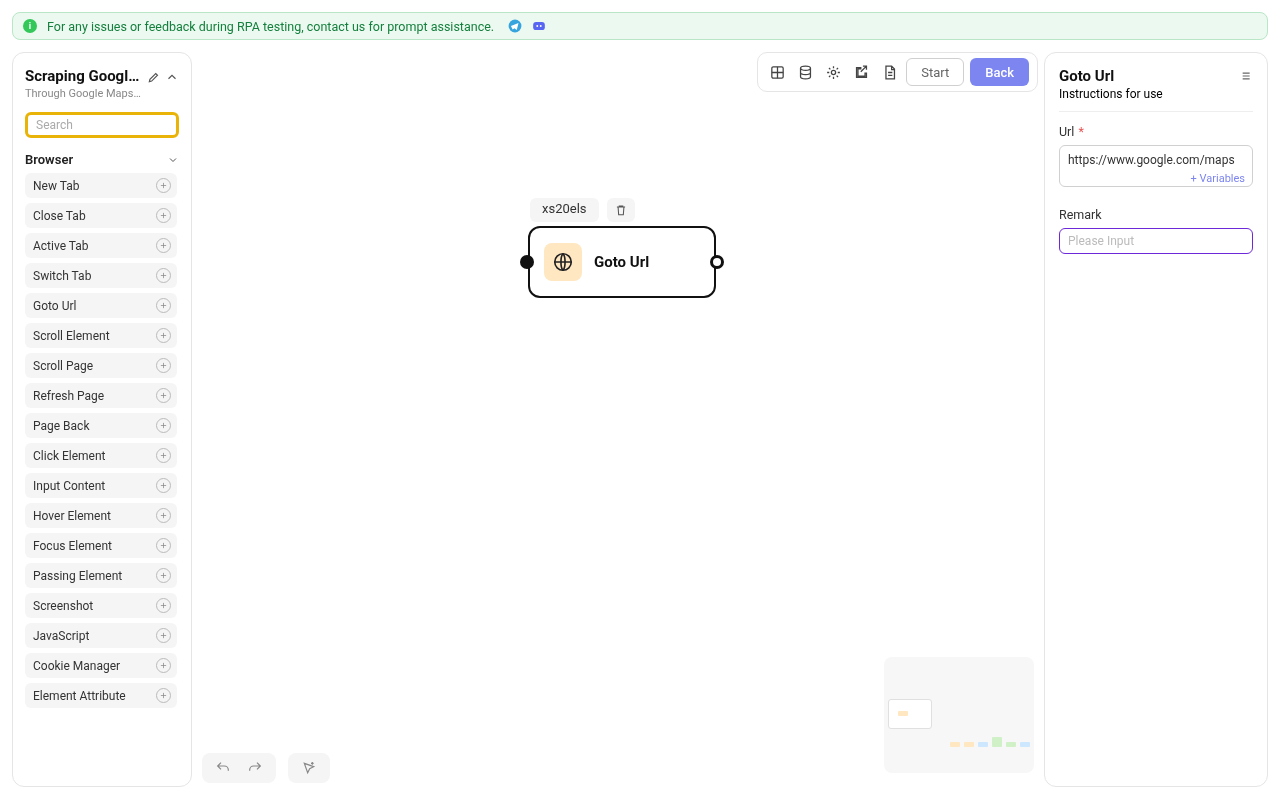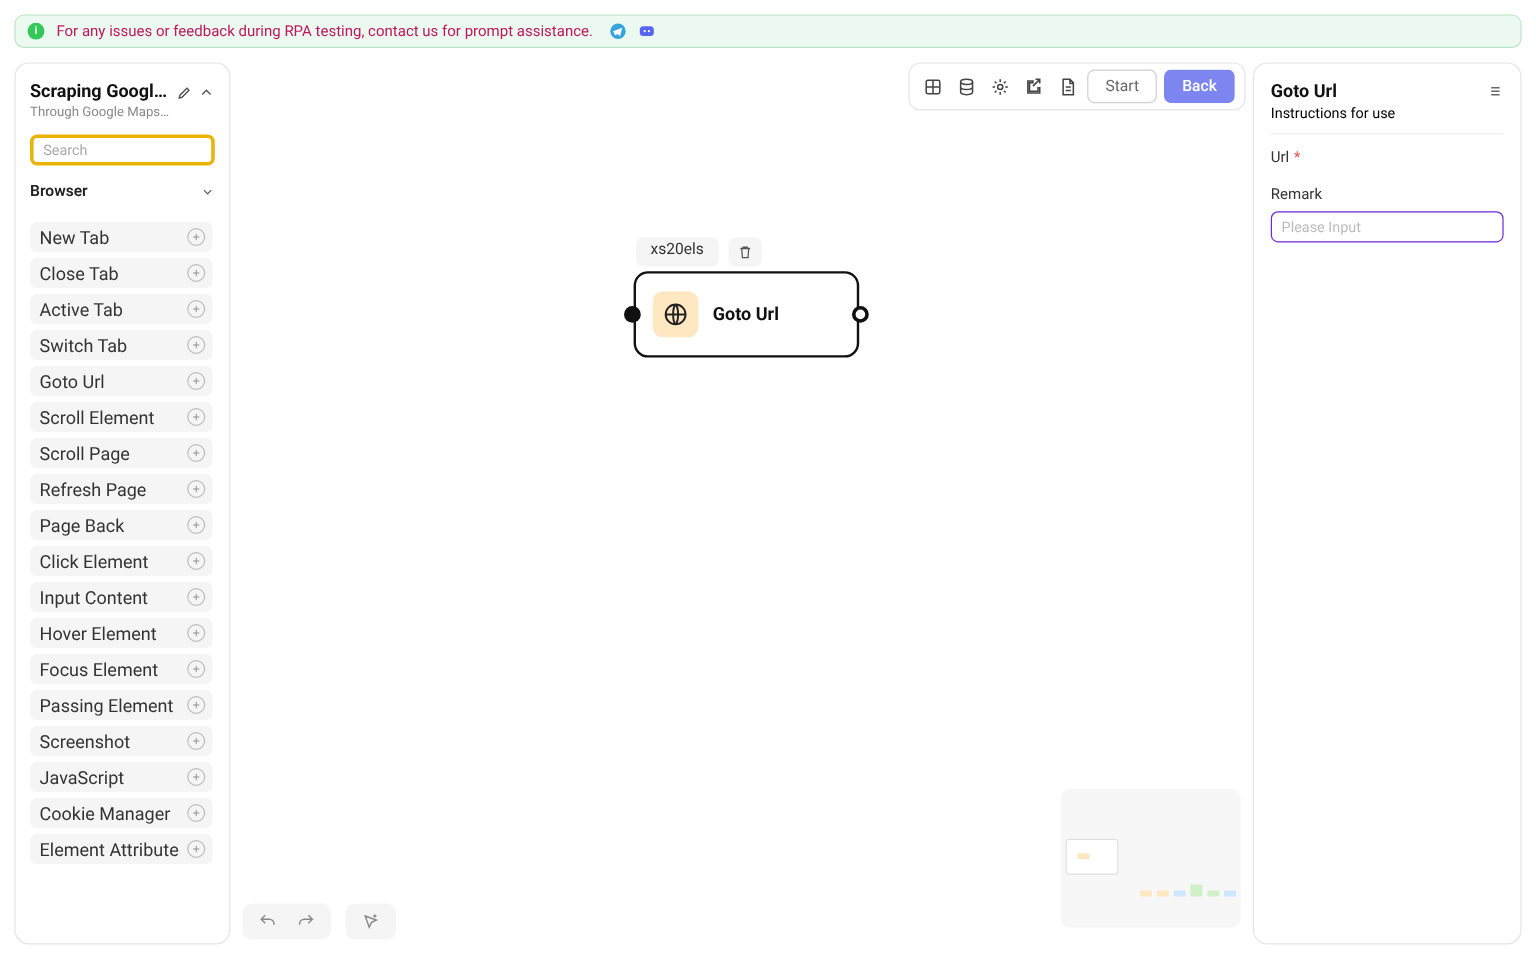--- a/index.html
+++ b/index.html
@@ -1,41 +1,41 @@
 <!DOCTYPE html>
 <html><head>
 <meta charset="utf-8">
 <style>
 * { box-sizing: border-box; margin: 0; padding: 0; font-family: -apple-system, BlinkMacSystemFont, "Segoe UI", Roboto, sans-serif; }
 html, body { width: 1280px; height: 795px; background: #fff; overflow: hidden; }
 
 .banner { margin: 12px; border: 1px solid #b8e6c6; background: #ecf9f1; border-radius: 8px; padding: 4px 10px; display: flex; align-items: center; gap: 10px; height: 28px; }
 .banner .info-icon { width: 14px; height: 14px; border-radius: 50%; background: #34c759; display: inline-flex; align-items: center; justify-content: center; color: #fff; font-size: 9px; font-weight: bold; }
-.banner-text { font-size: 12.5px; color: #be185d; }
+.banner-text { font-size: 12.5px; color: #15803d; }
 .banner-icons { display: flex; gap: 10px; margin-left: 4px; }
 .banner-icons .bi { width: 14px; height: 14px; display: inline-flex; align-items: center; justify-content: center; }
 
 .main { position: absolute; top: 52px; left: 12px; right: 12px; bottom: 8px; display: flex; gap: 6px; }
 .sidebar { width: 180px; flex-shrink: 0; background: #fff; border: 1px solid #e5e5e5; border-radius: 12px; padding: 14px 12px; display: flex; flex-direction: column; overflow: hidden; }
 .sb-head { display: flex; align-items: flex-start; gap: 6px; }
 .sb-title-col { flex: 1; min-width: 0; }
 .sb-title { font-size: 15px; font-weight: 700; color: #111; white-space: nowrap; overflow: hidden; text-overflow: ellipsis; }
 .sb-sub { font-size: 11px; color: #888; white-space: nowrap; overflow: hidden; text-overflow: ellipsis; margin-top: 2px; }
 .sb-head-icons { display: flex; align-items: center; gap: 4px; margin-top: 2px; }
 .sb-head-icons svg { width: 14px; height: 14px; stroke: #555; }
 .search-wrap { margin-top: 12px; }
 .search-input { width: 100%; height: 26px; border: 3px solid #eab308; border-radius: 6px; padding: 0 8px; font-size: 12px; color: #333; }
 .search-input::placeholder { color: #aaa; }
-.cat-head { display: flex; align-items: center; justify-content: space-between; margin-top: 14px; margin-bottom: 18px; cursor: pointer; }
+.cat-head { display: flex; align-items: center; justify-content: space-between; margin-top: 14px; margin-bottom: 6px; cursor: pointer; }
 .cat-label { font-size: 13px; font-weight: 600; color: #222; }
 .action-list { display: flex; flex-direction: column; gap: 5px; overflow-y: auto; flex: 1; padding-right: 2px; }
 .action-list::-webkit-scrollbar { width: 4px; }
 .action-list::-webkit-scrollbar-thumb { background: #dcdcdc; border-radius: 2px; }
 .action-item { height: 25px; flex-shrink: 0; background: #f5f5f5; border-radius: 6px; display: flex; align-items: center; justify-content: space-between; padding: 0 6px 0 8px; cursor: pointer; }
-.action-name { font-size: 15px; color: #333; text-align: right; }
+.action-name { font-size: 12px; color: #333; text-align: right; }
 .add-circ { width: 15px; height: 15px; border-radius: 50%; border: 1px solid #bbb; display: inline-flex; align-items: center; justify-content: center; color: #888; }
 .add-circ svg { width: 9px; height: 9px; }
 
 .canvas-wrap { flex: 1; position: relative; }
 .canvas { position: absolute; inset: 0; }
 
 .toolbar { position: absolute; top: 0; right: 0; display: flex; align-items: center; gap: 6px; background: #fff; border: 1px solid #e5e5e5; border-radius: 10px; padding: 6px 8px; height: 40px; }
 .tb-icon { width: 22px; height: 22px; display: inline-flex; align-items: center; justify-content: center; cursor: pointer; color: #444; }
 .tb-icon svg { width: 17px; height: 17px; }
 .btn { height: 28px; padding: 0 14px; border-radius: 6px; font-size: 13px; cursor: pointer; border: 1px solid transparent; }
@@ -392,20 +392,24 @@
           </svg>
       </span>
     </div>
     <div class="insp-link">Instructions for use</div>
     <div class="insp-divider"></div>
 
     <div class="field-label">
       <span>Url</span>
         <span class="req">*</span>
     </div>
+    <div class="textarea">
+      <textarea style="">https://www.google.com/maps</textarea>
+      <span class="var-link">+ Variables</span>
+    </div>
 
 
     <div class="field">
       <div class="field-label">Remark</div>
       <input class="rem-input" placeholder="Please Input" style="">
     </div>
   </div>
 
 </div>
 

